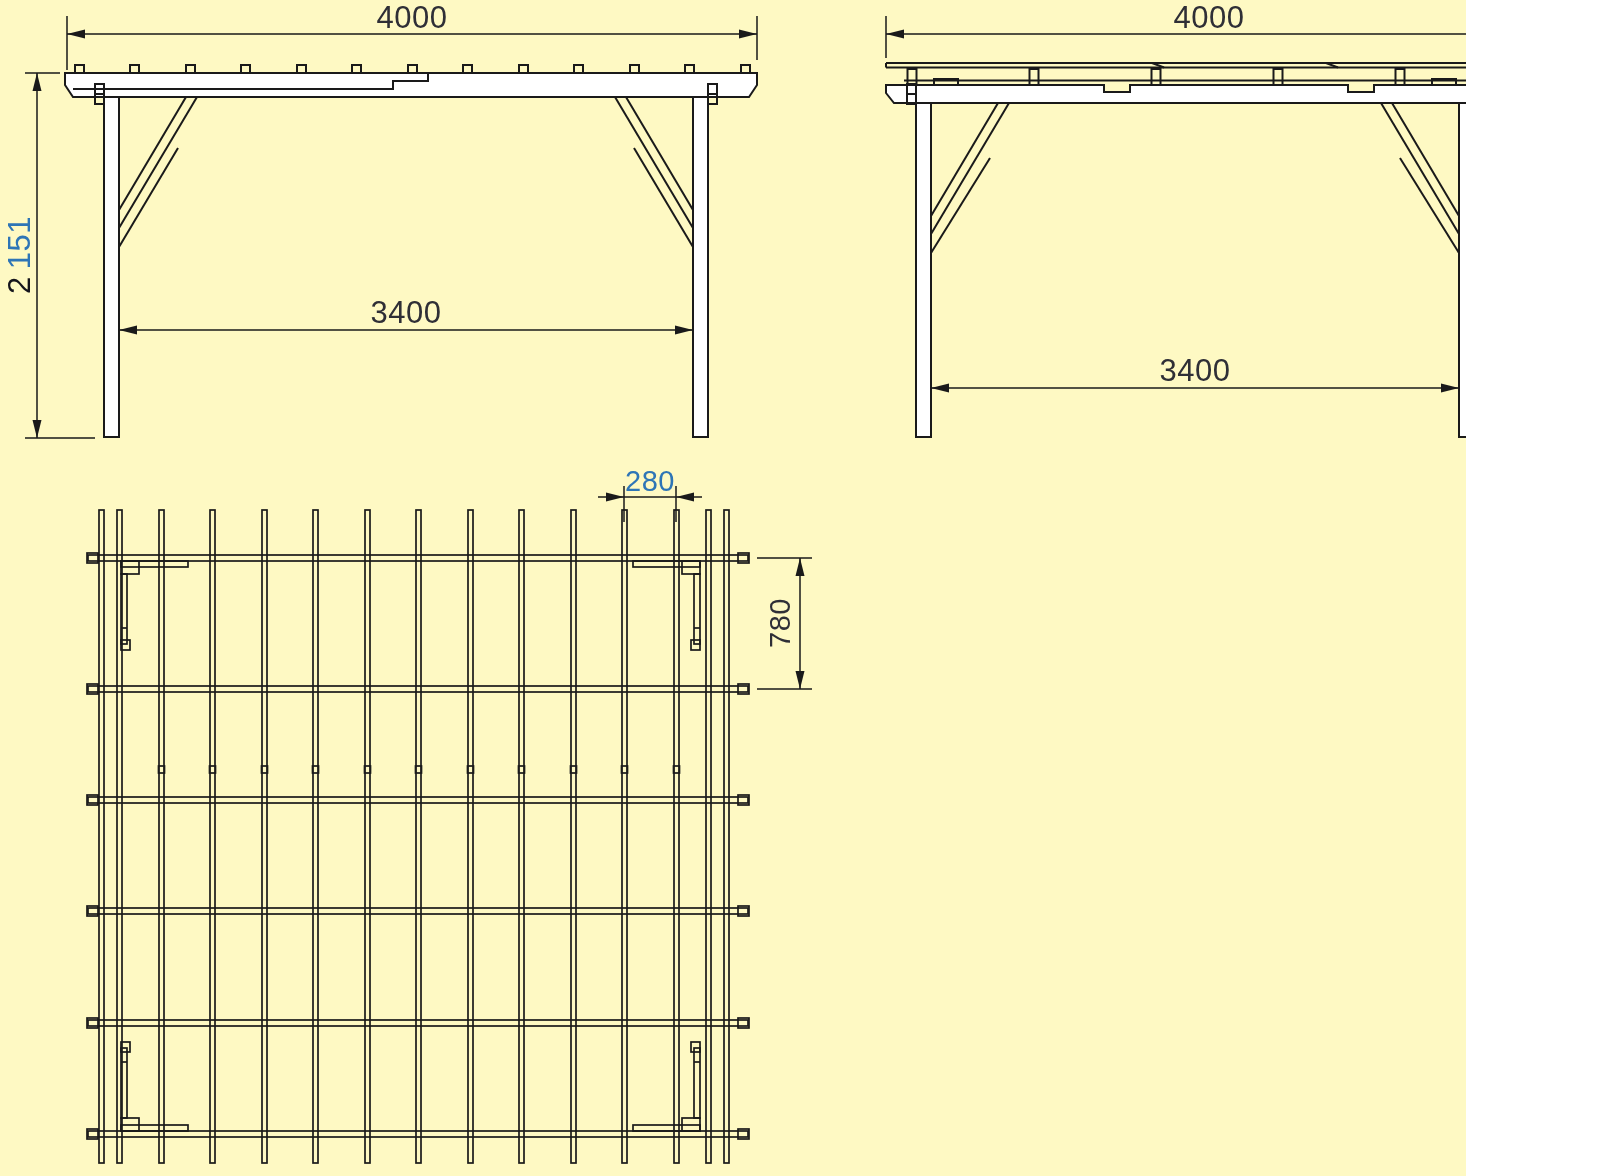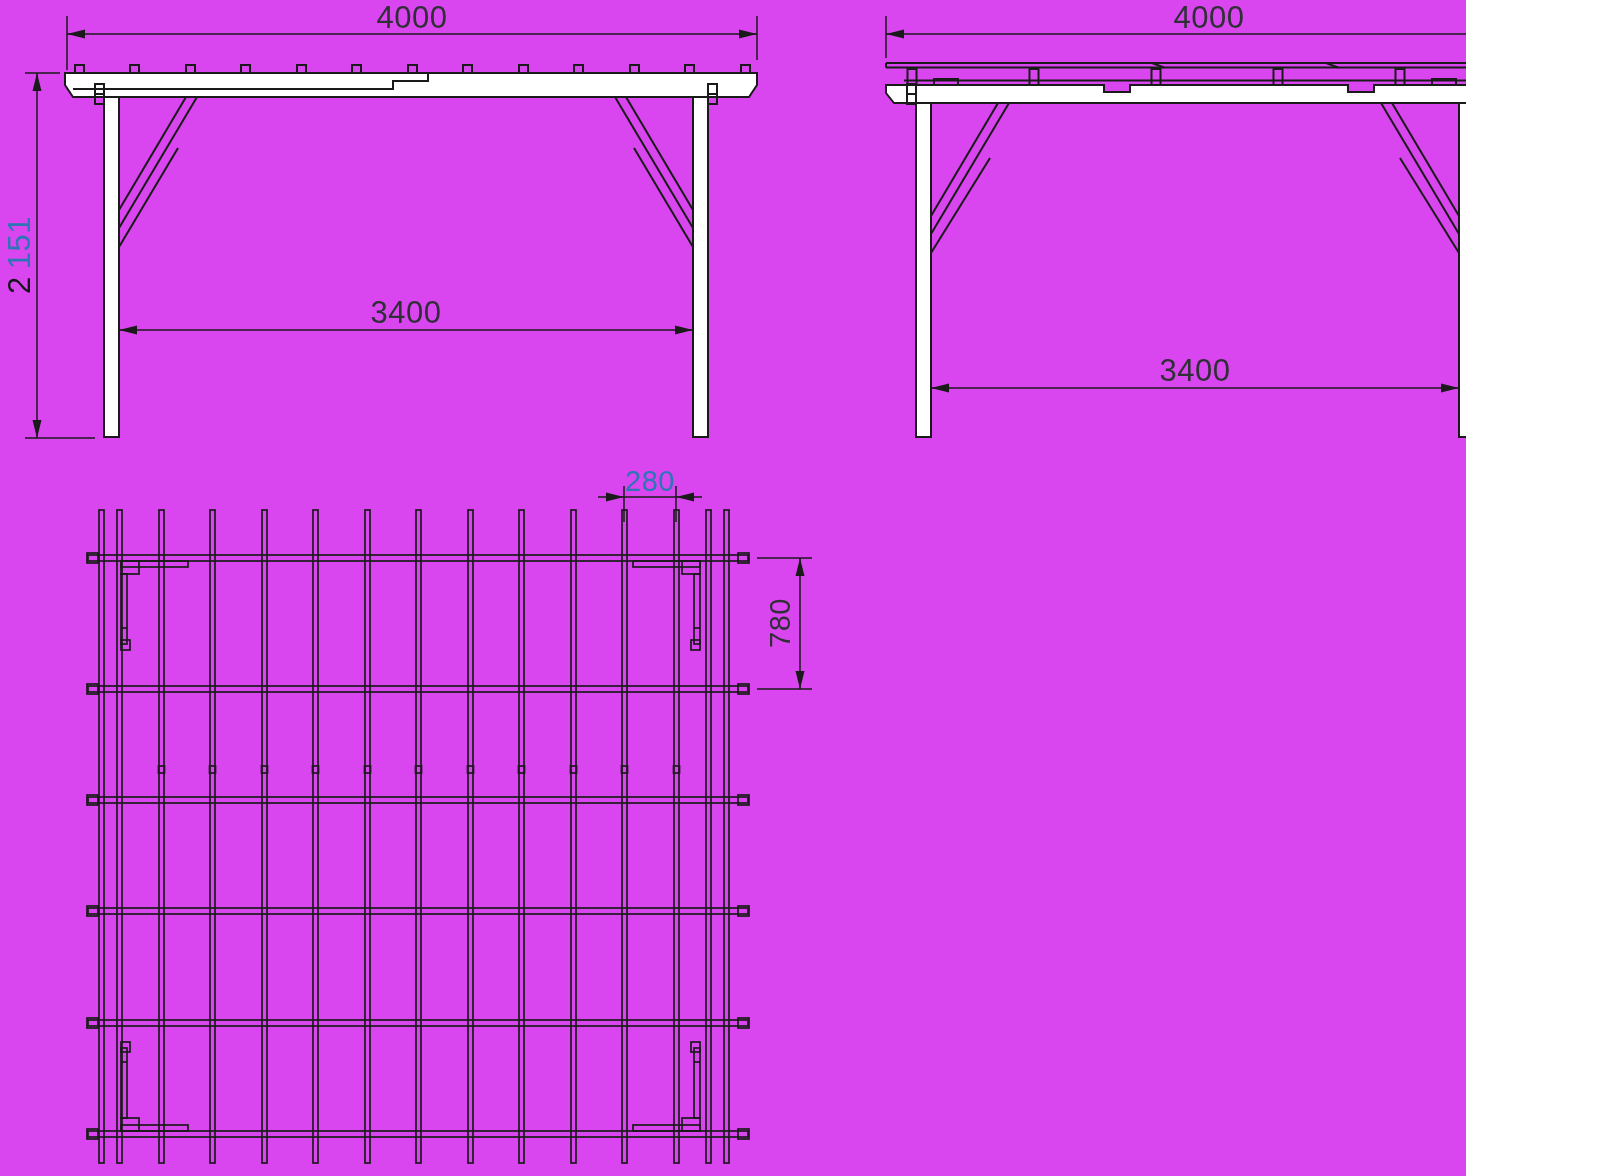--- a/index.html
+++ b/index.html
@@ -1,16 +1,16 @@
 <!DOCTYPE html>
 <html><head>
 <meta charset="utf-8">
 <style>
   html,body{margin:0;padding:0;background:#ffffff;}
-  .canvas{position:relative;width:1466px;height:1176px;background:#d946ef;overflow:hidden;}
+  .canvas{position:relative;width:1466px;height:1176px;background:#fef9c3;overflow:hidden;}
   svg{display:block;}
   svg text{font-family:"Liberation Sans","DejaVu Sans",sans-serif;font-weight:400;letter-spacing:0.5px;}
   .struct{fill:none;stroke-width:2;stroke-linejoin:miter;stroke-linecap:butt;}
   .structw{stroke-width:2;stroke-linejoin:miter;}
   .plan{fill:none;stroke-width:1.7;stroke-linejoin:miter;}
   .dim{fill:none;stroke-width:1.5;}
 </style>
 </head>
 <body>
 

